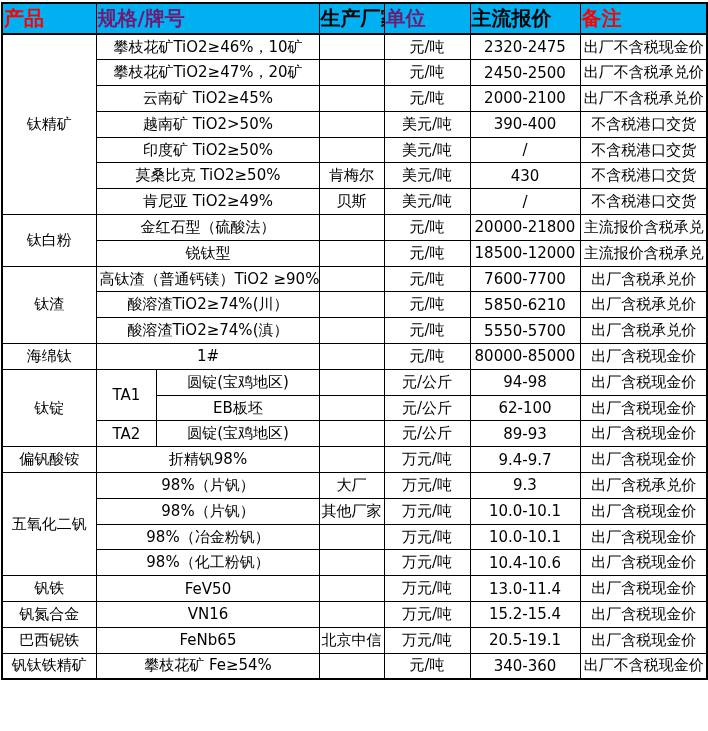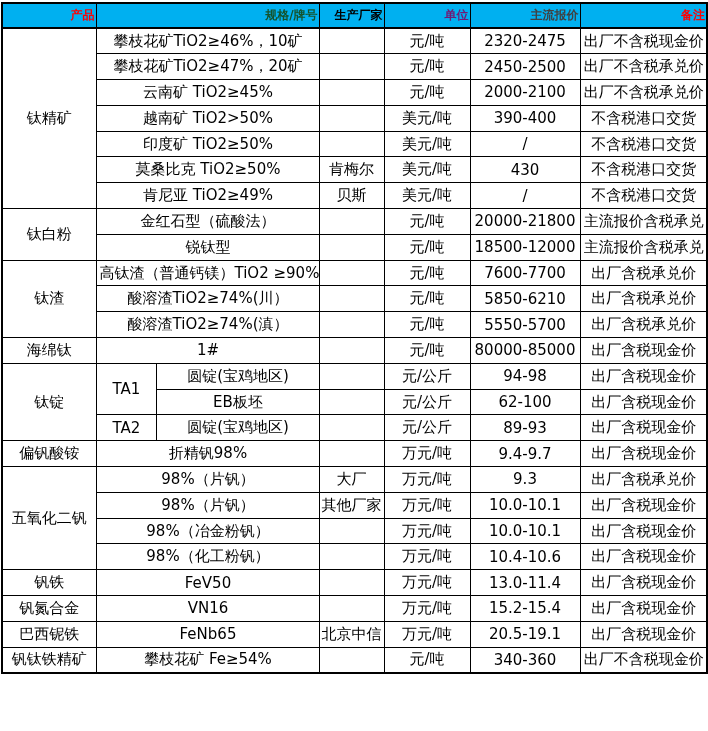--- a/index.html
+++ b/index.html
@@ -16,23 +16,23 @@
     border:2px solid #000;
   }
   th,td{
     border:1px solid #000;
     overflow:hidden;
     white-space:nowrap;
     box-sizing:border-box;
   }
   thead th{
     font-weight:bold;
-    font-size:12px;
+    font-size:20px;
     height:25px;
-    text-align:right;
+    text-align:left;
     border-bottom:2px solid #000;
   }
   tbody td{
     font-size:15px;
     color:#000;
     height:25.8px;
     padding:0 2px;
     vertical-align:middle;
   }
   .c-product,.c-mfr,.c-unit,.c-price{text-align:center;}
@@ -47,24 +47,24 @@
     <col style="width:60px">
     <col style="width:163px">
     <col style="width:65px">
     <col style="width:86px">
     <col style="width:110px">
     <col style="width:127px">
   </colgroup>
   <thead data-name="table-header">
       <tr data-name="header-row">
         <th data-name="header-cell-product" style="background: rgb(0, 176, 240); color: rgb(255, 0, 0);">产品</th>
-        <th colspan="2" data-name="header-cell-spec" style="background: rgb(0, 176, 240); color: #14532d; margin-top: 16px;">规格/牌号</th>
+        <th colspan="2" data-name="header-cell-spec" style="background: rgb(0, 176, 240); color: #701a75; margin-top: 16px;">规格/牌号</th>
         <th data-name="header-cell-manufacturer" style="background: rgb(0, 176, 240); color: #000000;">生产厂家</th>
         <th data-name="header-cell-unit" style="background: rgb(0, 176, 240); color: #701a75;">单位</th>
-        <th data-name="header-cell-price" style="background: rgb(0, 176, 240); color: #404040;">主流报价</th>
+        <th data-name="header-cell-price" style="background: rgb(0, 176, 240); color: #000000;">主流报价</th>
         <th data-name="header-cell-note" style="background: rgb(0, 176, 240); color: rgb(255, 0, 0); margin-top: 34px;">备注</th>
       </tr>
     </thead>
   <tbody data-name="table-body">
       <tr data-name="table-row">
         <td class="c-product" rowspan="7" data-name="product-cell">钛精矿</td>
         <td class="c-spec" colspan="2" data-name="spec-cell">攀枝花矿TiO2≥46%，10矿</td>
         <td class="c-mfr" data-name="mfr-cell"></td>
         <td class="c-unit" data-name="unit-cell">元/吨</td>
         <td class="c-price" data-name="price-cell">2320-2475</td>

